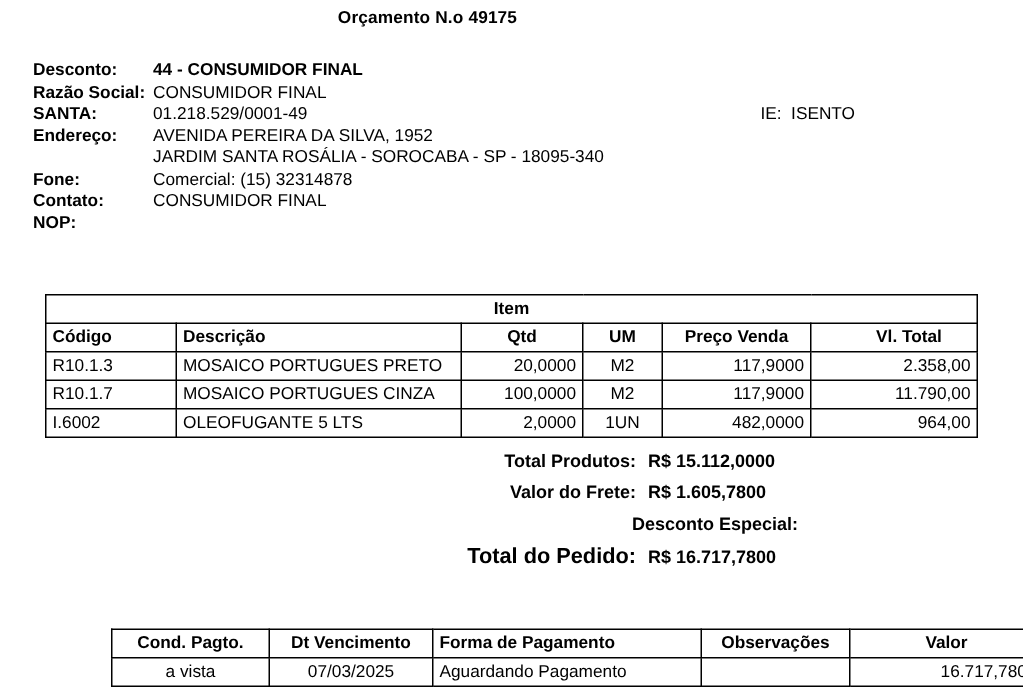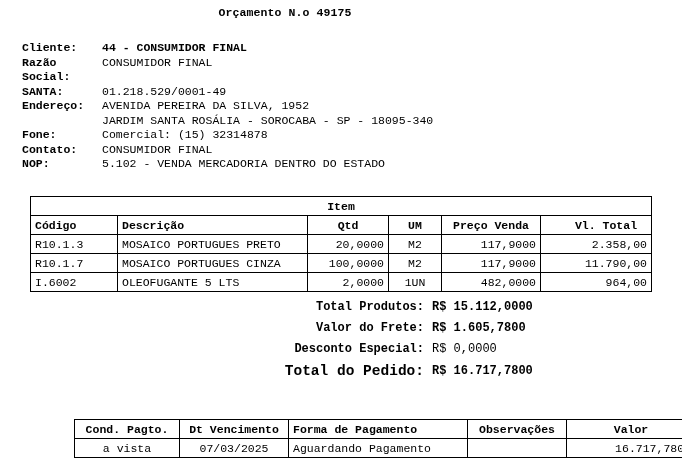--- a/index.html
+++ b/index.html
@@ -12,21 +12,20 @@
     background: #ffffff;
     font-family: "Liberation Sans", sans-serif;
     font-size: 11px;
     color: #000000;
     overflow: hidden;
   }
   .page {
     position: relative;
     width: 570px;
     height: 462px;
-    font-family: Liberation Mono, monospace;
   }
   .doc-title {
     text-align: center;
     font-size: 11.5px;
     font-weight: bold;
     padding-top: 6px;
     letter-spacing: 0.1px;
   }
 
   
@@ -165,32 +164,33 @@
 </head>
 <body>
 
 <div class="page">
 
   <div class="doc-title">Orçamento N.o 49175</div>
 
   <div class="customer">
 
     <div class="cust-row">
-      <div class="cust-label">Cliente:</div>
+      <div class="cust-label">Desconto:</div>
       <div class="cust-value bold">44 - CONSUMIDOR FINAL</div>
     </div>
 
     <div class="cust-row">
       <div class="cust-label">Razão Social:</div>
       <div class="cust-value">CONSUMIDOR FINAL</div>
     </div>
 
     <div class="cust-row">
       <div class="cust-label">SANTA:</div>
       <div class="cust-value">01.218.529/0001-49</div>
+      <div class="cust-value" style="flex:0 0 auto;"><span class="ie-gap"></span><span>IE:</span>&nbsp;&nbsp;<span>ISENTO</span></div>
     </div>
 
     <div class="cust-row">
       <div class="cust-label">Endereço:</div>
       <div class="cust-value">AVENIDA PEREIRA DA SILVA, 1952</div>
     </div>
 
     <div class="cust-row">
       <div class="cust-label"></div>
       <div class="cust-value">JARDIM SANTA ROSÁLIA - SOROCABA - SP - 18095-340</div>
@@ -201,21 +201,20 @@
       <div class="cust-value">Comercial: (15) 32314878</div>
     </div>
 
     <div class="cust-row">
       <div class="cust-label">Contato:</div>
       <div class="cust-value">CONSUMIDOR FINAL</div>
     </div>
 
     <div class="cust-row">
       <div class="cust-label">NOP:</div>
-      <div class="cust-value">5.102 - VENDA MERCADORIA DENTRO DO ESTADO</div>
     </div>
 
   </div>
 
   <div class="items-wrap">
     <table class="items">
       <tbody>
         <tr class="item-head">
           <th colspan="6">Item</th>
         </tr>
@@ -259,21 +258,20 @@
     <div class="tot-row">
       <div class="tot-label">Total Produtos:</div>
       <div class="tot-value">R$ 15.112,0000</div>
     </div>
     <div class="tot-row">
       <div class="tot-label">Valor do Frete:</div>
       <div class="tot-value">R$ 1.605,7800</div>
     </div>
     <div class="tot-row plain">
       <div class="tot-label">Desconto Especial:</div>
-      <div class="tot-value">R$ 0,0000</div>
     </div>
     <div class="tot-row grand">
       <div class="tot-label">Total do Pedido:</div>
       <div class="tot-value">R$ 16.717,7800</div>
     </div>
   </div>
 
   <div class="pay-wrap">
     <table class="pay">
       <tbody>

